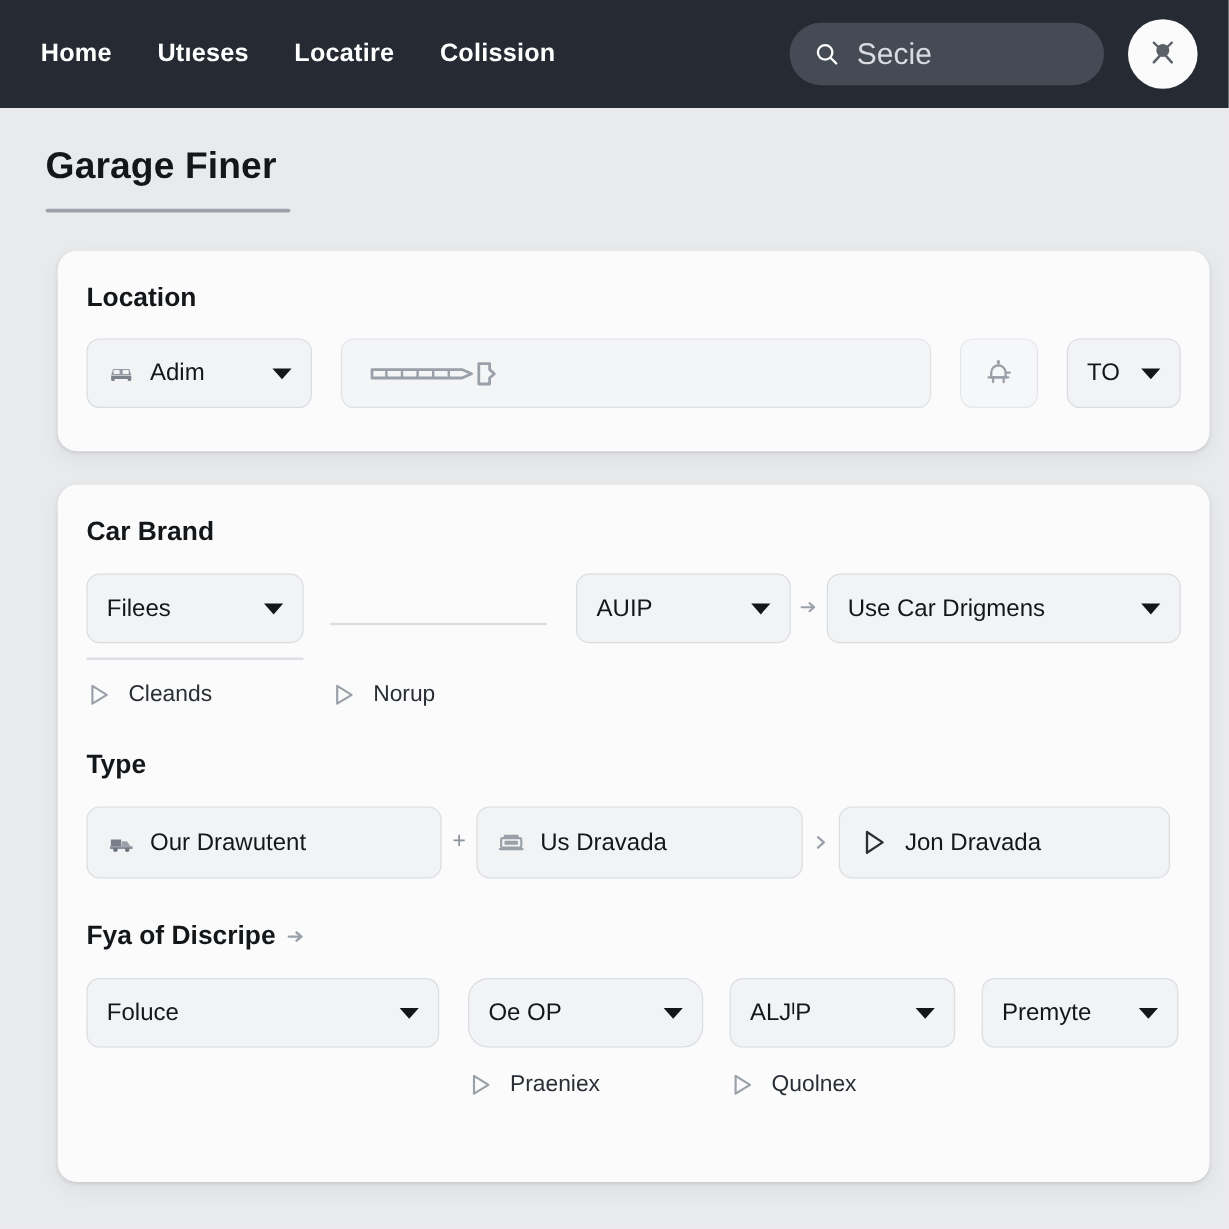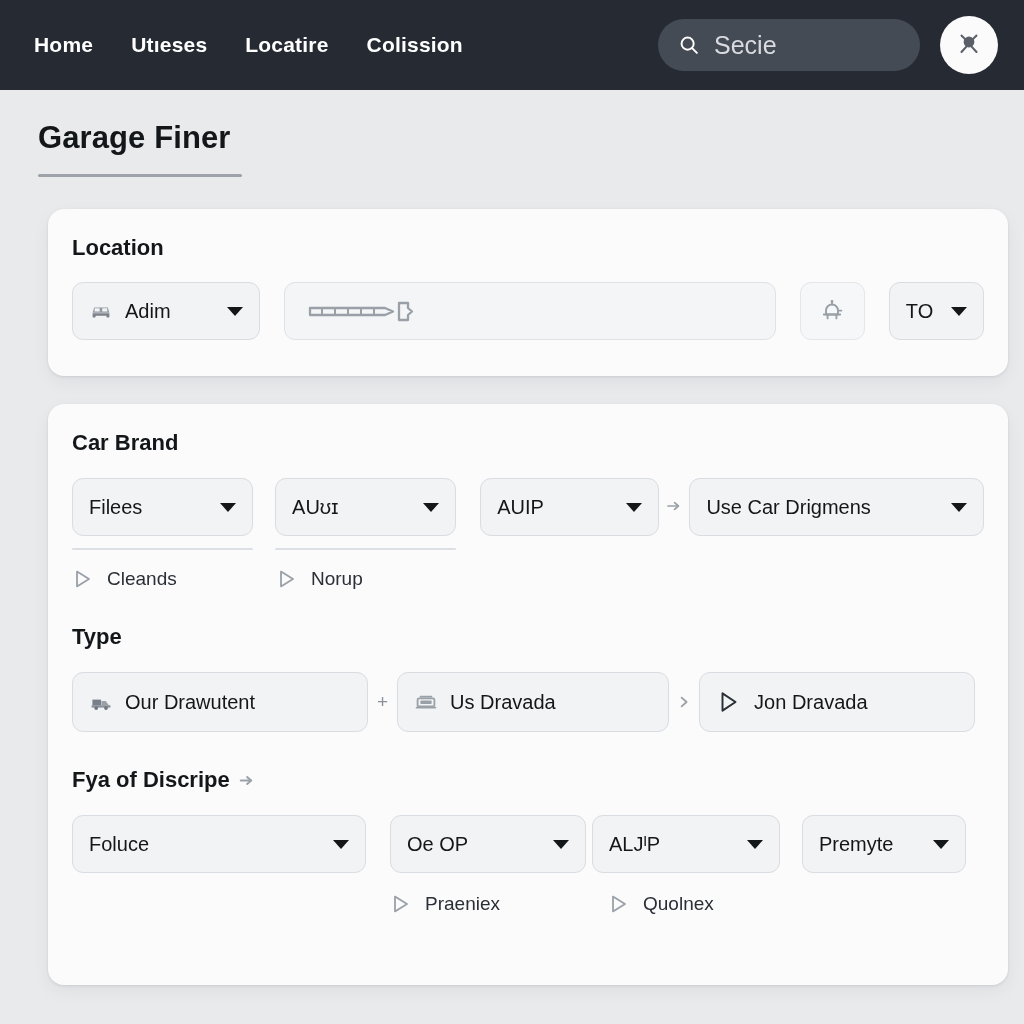--- a/index.html
+++ b/index.html
@@ -206,24 +206,20 @@
       <div class="row" style="margin-top:22px;">
         <div style="width:182px;">
           <div class="ctl">
             <span class="lbl">Filees</span>
             <span class="chev"></span>
           </div>
           <div class="underline" style="margin-top:12px;"></div>
         </div>
 
         <div style="width:182px; margin-left:22px;">
-          <div class="ctl">
-            <span class="lbl">AUʊɪ</span>
-            <span class="chev"></span>
-          </div>
           <div class="underline" style="margin-top:12px;"></div>
         </div>
 
         <div class="ctl" style="width:180px; margin-left:24px; align-self:flex-start;">
           <span class="lbl">AUIP</span>
           <span class="chev"></span>
         </div>
 
         <svg class="sep-arrow" viewBox="0 0 16 16" style="align-self:flex-start; margin-top:20px;">
           <line x1="2" y1="8" x2="12" y2="8" stroke="#9aa0a8" stroke-width="1.7" stroke-linecap="round"></line>
@@ -295,25 +291,25 @@
           <line x1="2.6" y1="8" x2="12" y2="8" stroke="#9aa0a8" stroke-width="1.9" stroke-linecap="round"></line>
           <path d="M8.6 4.8 L12.4 8 L8.6 11.2" fill="none" stroke="#9aa0a8" stroke-width="1.9" stroke-linecap="round" stroke-linejoin="round"></path>
         </svg>
       </div>
 
       <div class="row" style="margin-top:22px;">
         <div class="ctl" style="width:294px;">
           <span class="lbl">Foluce</span>
           <span class="chev"></span>
         </div>
-        <div class="ctl" style="width:196px; margin-left:24px;">
+        <div class="ctl" style="width:196px; margin-left:24px;border-radius:17px;">
           <span class="lbl">Oe OP</span>
           <span class="chev"></span>
         </div>
-        <div class="ctl" style="width:188px; margin-left:6px;justify-content:space-between;">
+        <div class="ctl" style="width:188px; margin-left:22px;justify-content:space-between;">
           <span class="lbl">ALJᴵP</span>
           <span class="chev"></span>
         </div>
         <div class="ctl" style="width:164px; margin-left:22px;">
           <span class="lbl">Premyte</span>
           <span class="chev"></span>
         </div>
       </div>
 
       <div class="row" style="margin-top:20px; padding-left:318px;">

